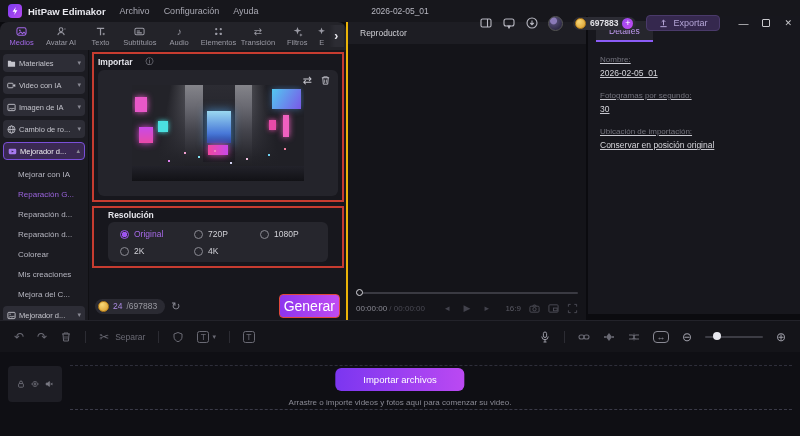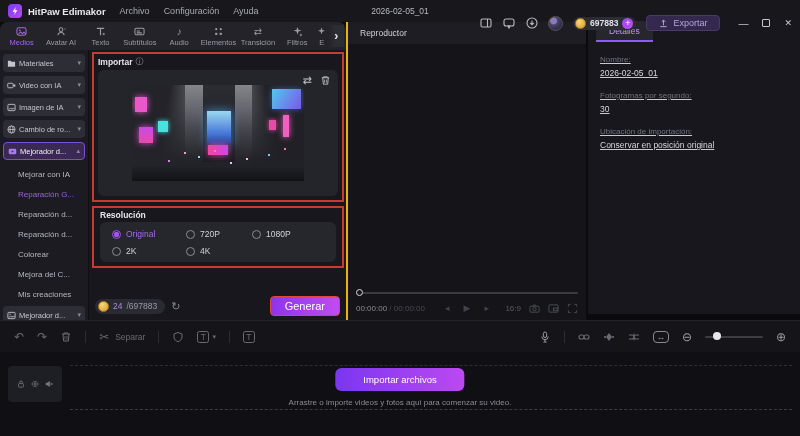--- a/index.html
+++ b/index.html
@@ -53,21 +53,21 @@
   .sgroup svg { width:9px; height:9px; flex:none; }
   .sgroup .lbl { flex:1; white-space:nowrap; overflow:hidden; }
   .sgroup .car { font-size:7px; color:#8a8a94; }
   .sgroup.active { background:#3a2952; border:1px solid #7a4fd8; color:#eee; }
   .sgroup.active svg { color:#a87af0; }
   .ssub { font-size:8px; color:#b6b6c0; padding:5.5px 2px 5.5px 15px; white-space:nowrap; overflow:hidden; }
   .ssub.selected { color:#9a63dd; }
   
   .mainpanel { position:absolute; left:88px; top:50px; width:258px; height:270px; background:#17171d; border-left:1px solid #101014; }
   .card-import { position:absolute; left:3px; top:2px; width:252px; height:150px; border:2px solid #c63c30; }
-  .card-head { display:flex; align-items:center; gap:3px; padding:2px 4px; font-size:8.5px; font-weight:bold; color:#e4e4ea;border-radius:7px; }
+  .card-head { display:flex; align-items:center; gap:13px; padding:2px 4px; font-size:8.5px; font-weight:bold; color:#e4e4ea;border-radius:7px; }
   .infoglyph { font-size:8px; color:#9a9aa4; font-weight:normal; }
   .import-box { position:absolute; left:4px; right:4px; top:16px; bottom:4px; background:#24242b; border-radius:6px; }
   .ib-tools { position:absolute; top:5px; right:7px; display:flex; gap:8px; align-items:center; color:#c2c2ca; }
   .ib-tools .uglyph { font-size:11px; line-height:11px; }
   .ib-tools svg { width:11px; height:11px; }
   .thumb { position:absolute; left:50%; top:50%; transform:translate(-50%,-50%); width:172px; height:96px;
     overflow:hidden; background:linear-gradient(180deg,#84848a 0%,#6a6a72 22%,#44444c 48%,#26262c 75%,#17171b 100%); }
   .thumb div { position:absolute; }
   .t-bldL { left:0; top:0; width:31%; height:100%; background:linear-gradient(100deg,#232329 55%,rgba(35,35,41,.2)); }
   .t-bldR { right:0; top:0; width:30%; height:100%; background:linear-gradient(260deg,#202026 55%,rgba(32,32,38,.2)); }
@@ -76,34 +76,34 @@
   .t-bbR { right:1.5%; top:4%; width:17%; height:21%; background:linear-gradient(120deg,#52c8f0,#7a58e8); box-shadow:0 0 7px rgba(90,160,240,.5); }
   .t-signP1 { left:2%; top:13%; width:7%; height:15%; background:#e858c8; box-shadow:0 0 6px #e858c8; }
   .t-signP2 { left:4%; top:44%; width:8%; height:16%; background:linear-gradient(180deg,#c84ae8,#e84aa8); box-shadow:0 0 7px #d84ad0; }
   .t-signC1 { left:15%; top:38%; width:6%; height:11%; background:#4ae0e0; box-shadow:0 0 5px #4ae0e0; }
   .t-signP3 { right:9%; top:31%; width:3.5%; height:23%; background:#f060c0; box-shadow:0 0 6px #f060c0; }
   .t-signP4 { right:16%; top:36%; width:4.5%; height:11%; background:#e84aa8; box-shadow:0 0 5px #e84aa8; }
   .t-signBot { left:44%; top:63%; width:12%; height:10%; background:linear-gradient(90deg,#f048a0,#c848e8); box-shadow:0 0 7px #e048b8; }
   .t-walk { left:0; bottom:0; width:100%; height:16%; background:linear-gradient(180deg,#22222a,#121216); }
   .t-dots { left:30%; top:70%; width:2px; height:2px; background:#f0a0d0;
     box-shadow:14px 4px 0 #80e0f0, 30px -2px 0 #f080c0, 62px 6px 0 #f0c0e0, 84px 2px 0 #70d0f0, -16px 8px 0 #e080f0, 100px -4px 0 #f080a0, 46px 10px 0 #d0d0f0; }
-  .card-res { position:absolute; left:3px; top:156px; width:252px; height:62px; border:2px solid #c63c30; padding:2px 6px; }
+  .card-res { position:absolute; left:3px; top:156px; width:252px; height:62px; border:2px solid #c63c30; padding:2px 14px; }
   .res-box { margin-top:2px; background:#26262d; border-radius:6px; padding:7px 12px 6px;
     display:grid; grid-template-columns:74px 66px auto; row-gap:7px; }
   .radio { display:flex; align-items:center; gap:5px; font-size:8.5px; color:#d2d2d8; }
   .radio .dot { width:9px; height:9px; border:1px solid #8a8a92; border-radius:50%; flex:none; }
   .radio.sel { color:#a66ae8; }
   .radio.sel .dot { border-color:#9f54f0; background:radial-gradient(circle,#9f54f0 0 2.5px,transparent 3px); }
   .mp-footer { position:absolute; left:6px; right:6px; bottom:5px; height:18px; display:flex; align-items:center; }
   .creditpill { display:flex; align-items:center; gap:4px; background:#2a2a32; border-radius:9px; padding:2px 8px 2px 3px; font-size:8.5px; }
   .credit-used { color:#a98ae0; }
   .credit-total { color:#9a9aa2; }
   .refresh { margin-left:6px; color:#8a8a94; font-size:11px; }
   .genbtn { margin-left:auto; background:linear-gradient(90deg,#8d35ee,#c14bf2); border:1px solid #e0483c;
-    border-radius:4px; color:#fff; font-size:11px; padding:3px 14px; }
+    border-radius:4px; color:#fff; font-size:14px; padding:3px 4px; }
   
   .player { position:absolute; left:346px; top:22px; width:240px; height:298px; background:#141419; border-left:2px solid #eab308; }
   .player-head { height:22px; background:#1d1d23; font-size:8.5px; color:#d0d0d6; display:flex; align-items:center; padding:0 12px; }
   .seek { position:absolute; left:8px; right:8px; bottom:26px; height:2px; background:#3a3a42; border-radius:1px; }
   .seek-knob { position:absolute; left:0; top:-3px; width:7px; height:7px; border-radius:50%; border:1.5px solid #d8d8de; background:#17171c; }
   .pctrl { position:absolute; left:8px; right:8px; bottom:5px; height:14px; display:flex; align-items:center; font-size:8px; }
   .time-cur { color:#8a8a94; }
   .time-sep, .time-tot { color:#4a4a54; }
   .pc-mid { position:absolute; left:0; right:0; display:flex; justify-content:center; gap:14px; color:#42424c; font-size:9px; }
   .pc-right { margin-left:auto; display:flex; align-items:center; gap:8px; color:#4e4e58; z-index:1; }
@@ -303,22 +303,22 @@
           <polygon points="4,3.8 6.5,5 4,6.2" fill="#3a2952"></polygon>
         </svg>
       <span class="lbl">Mejorador d...</span>
       <span class="car">▴</span>
     </div>
     <div class="ssub">Mejorar con IA</div>
     <div class="ssub selected">Reparación G...</div>
     <div class="ssub">Reparación d...</div>
     <div class="ssub">Reparación d...</div>
     <div class="ssub">Colorear</div>
+    <div class="ssub">Mis creaciones</div>
     <div class="ssub">Mejora del C...</div>
-    <div class="ssub">Mis creaciones</div>
     <div class="sgroup" style="margin-top:2px">
       <svg viewBox="0 0 10 10" fill="none" stroke="currentColor" stroke-width="1">
           <rect x="1" y="1.5" width="8" height="7" rx="1"></rect>
           <circle cx="3.4" cy="3.6" r="0.7" fill="currentColor" stroke="none"></circle>
           <path d="M2 7.5l2-2 1.5 1.5L7 5.5l1.5 1.5"></path>
         </svg>
       <span class="lbl">Mejorador d...</span>
       <span class="car">▾</span>
     </div>
   </div>

